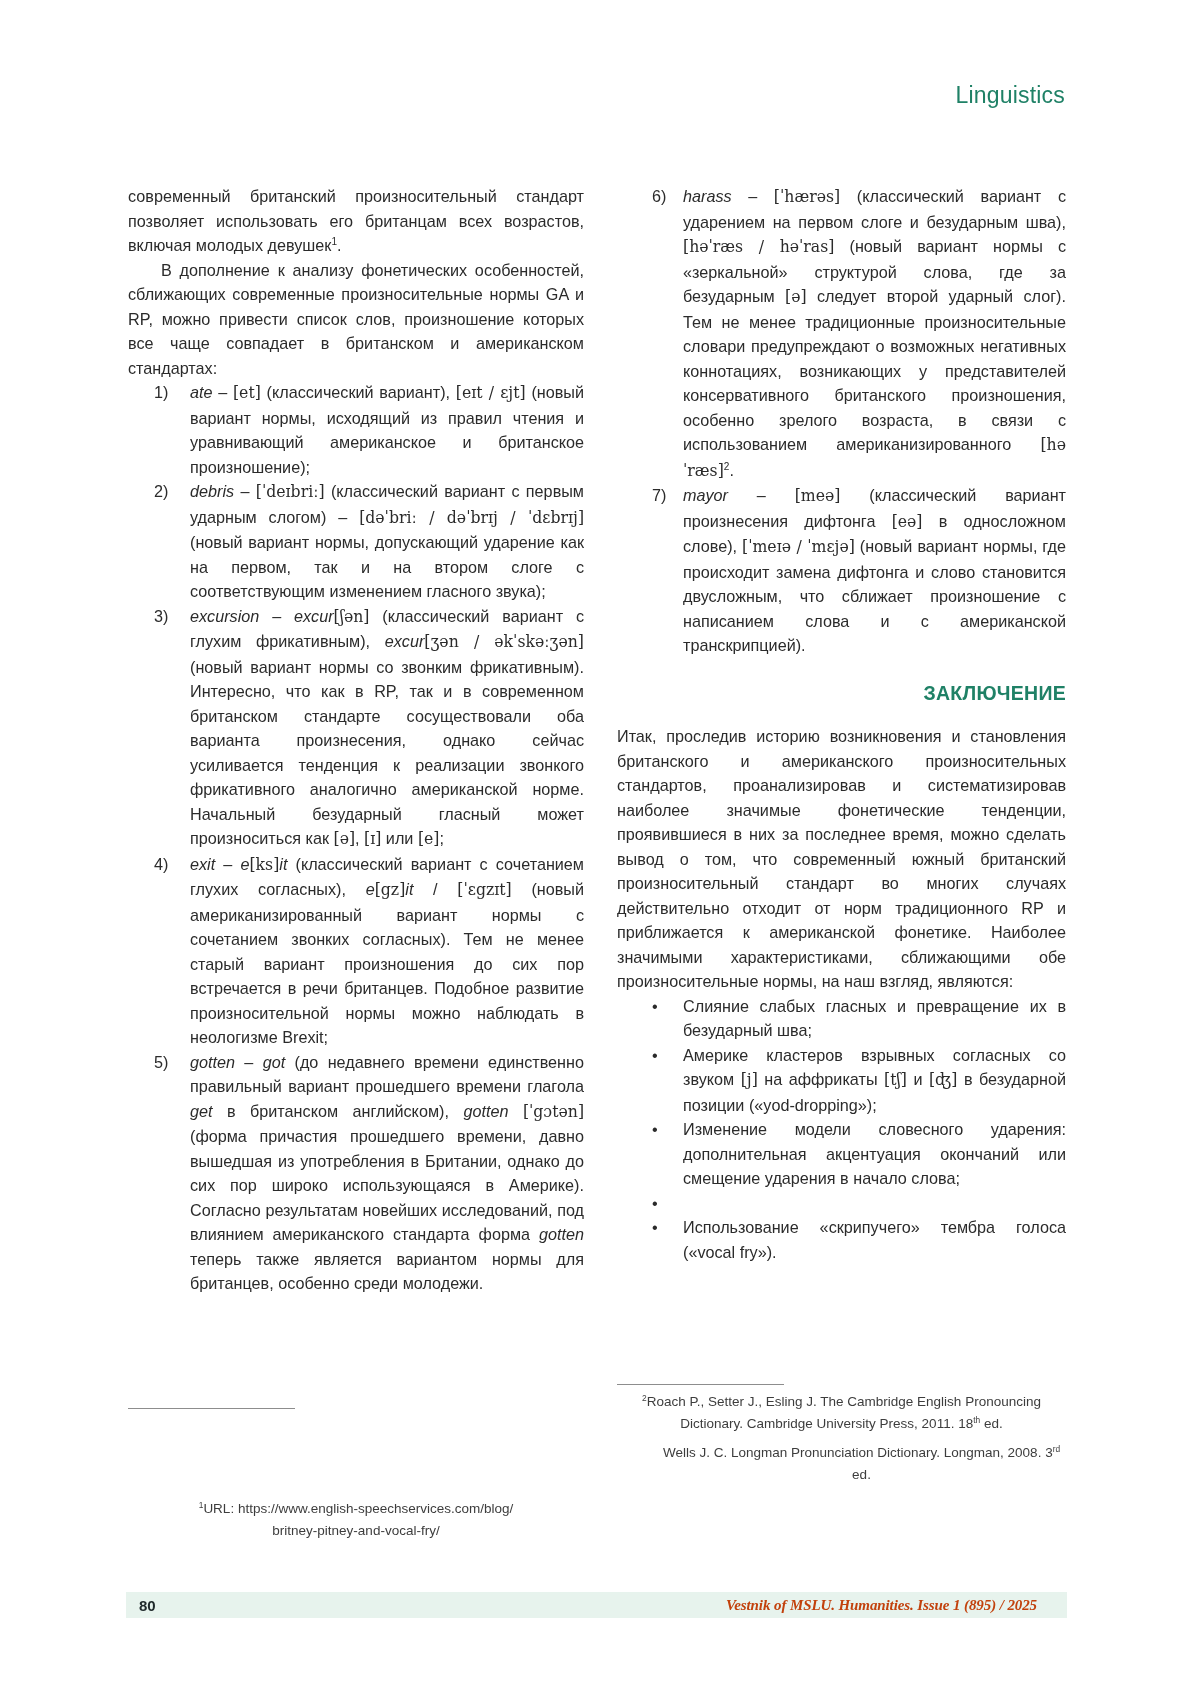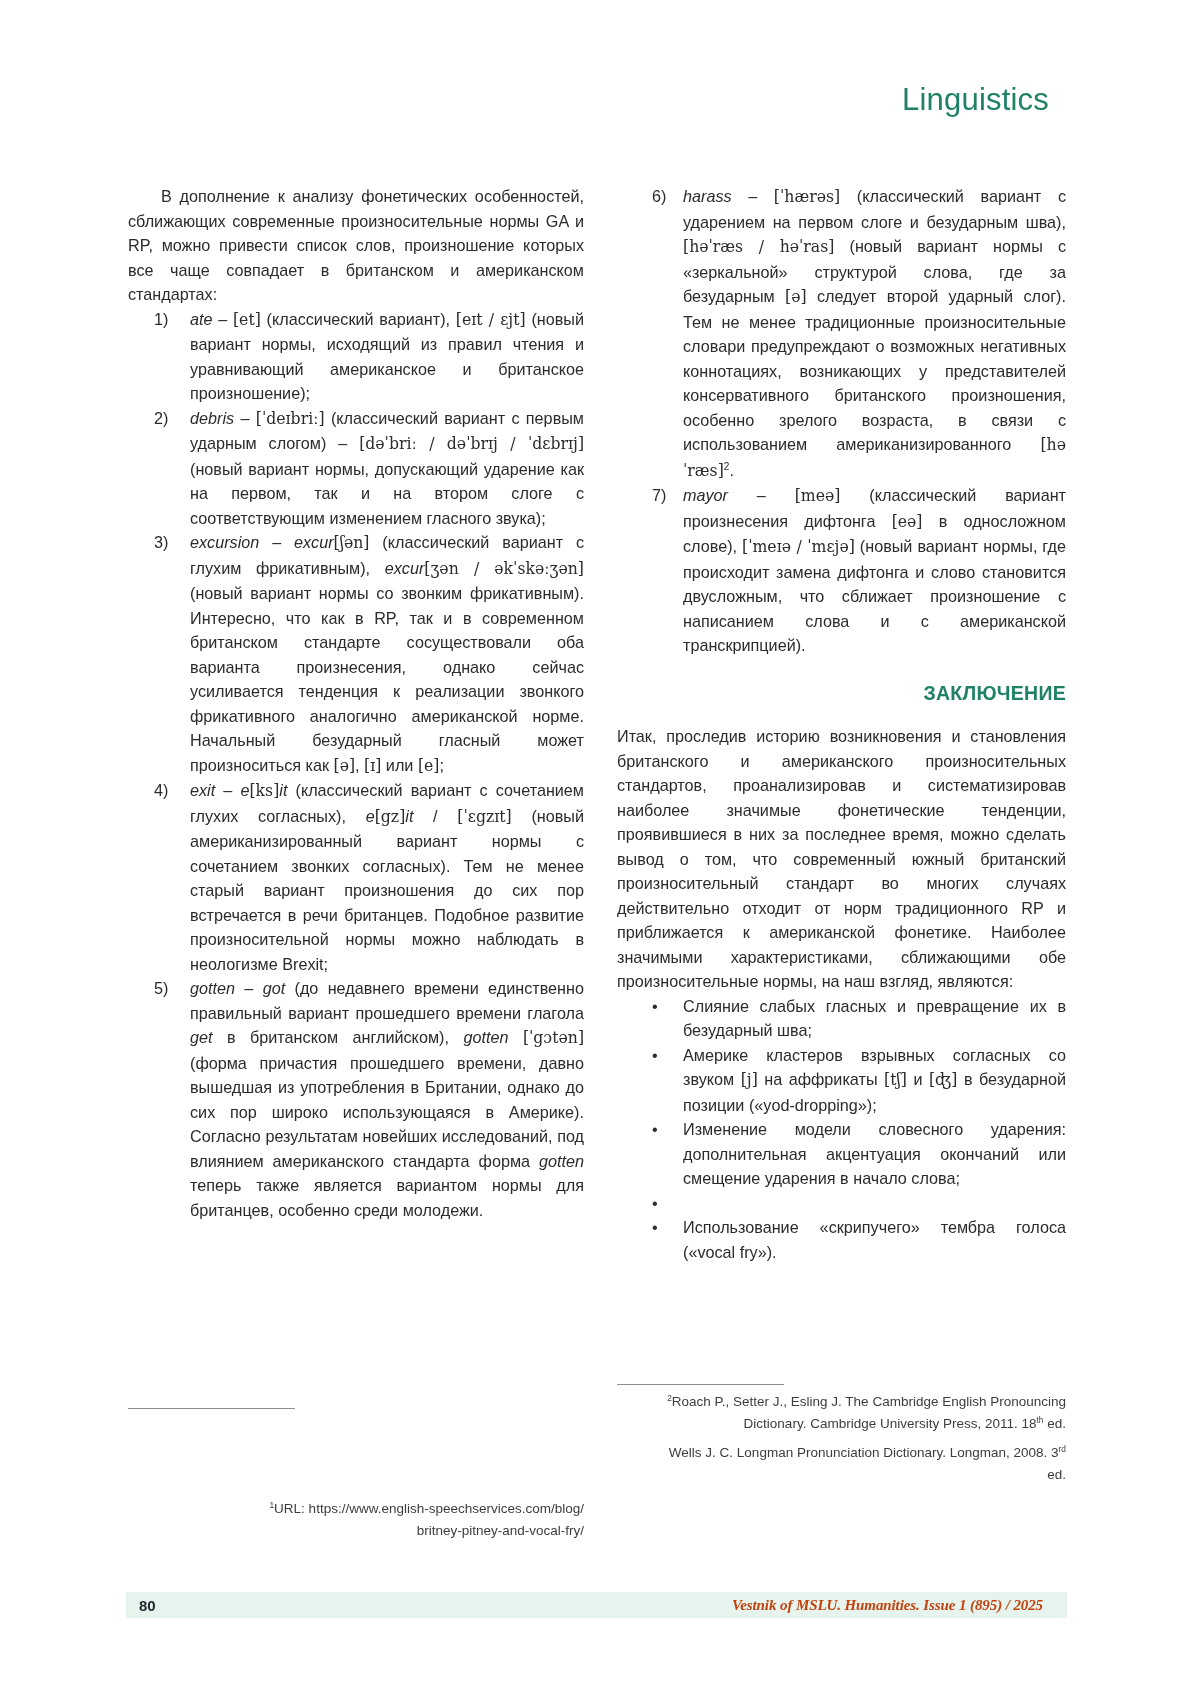--- a/index.html
+++ b/index.html
@@ -4,22 +4,22 @@
 <style>
   html,body{margin:0;padding:0;}
   body{
     width:1200px;height:1697px;position:relative;background:#ffffff;
     font-family:"Liberation Sans","DejaVu Sans",sans-serif;color:#2b2b2b;
   }
   .page{position:absolute;inset:0;}
 
   
   .running-head{
-    position:absolute;top:82px;right:151px;
-    font-size:31px;font-weight:500;color:#1f8166;letter-spacing:.2px;
+    position:absolute;top:82px;right:135px;
+    font-size:23px;font-weight:500;color:#1f8166;letter-spacing:.2px;
   }
 
   
   .col{
     position:absolute;top:184px;text-align:justify;
     font-size:16.2px;line-height:24.5px;overflow:hidden;
   }
   .col-left{left:128px;width:456px;height:1222px;}
   .col-right{left:617px;width:449px;height:1172px;}
   .body-p{margin:0;}
@@ -42,44 +42,45 @@
   .sg-i{font-style:italic;}
   .sg-t{font-family:"DejaVu Serif","Liberation Serif",serif;font-size:.97em;}
   sup.sg-s{font-size:.62em;line-height:0;vertical-align:super;}
 
   
   .fn-rule{position:absolute;width:167px;border-top:1.5px solid #8d8d8d;}
   .fn-rule-1{left:128px;top:1408px;}
   .fn-rule-2{left:617px;top:1384px;}
   .fn{
     position:absolute;font-size:13.5px;line-height:21.5px;color:#3d3d3d;
-    text-align:right;
+    text-align:center;
   }
   .fn-1{left:128px;top:1498px;width:456px;}
   .fn-2{left:617px;top:1391px;width:449px;}
   .fn p{margin:0;}
   .fn .fn-p2{margin-top:8px;margin-left:40px;}
 
   
   .footer-bar{
     position:absolute;left:126px;top:1592px;width:941px;height:26px;
-    background:#e7f3ed;box-sizing:border-box;padding:0 24px 0 13px;
+    background:#e7f3ed;box-sizing:border-box;padding:0 30px 0 13px;
     display:flex;align-items:center;justify-content:space-between;
   }
   .page-number{font-size:15px;font-weight:600;color:#202a2c;}
   .journal-title{font-size:15px;font-weight:700;font-style:italic;color:#c2410c;letter-spacing:-.1px;font-family:Liberation Serif, serif;}
 </style>
 </head>
 <body>
 
 <div class="page">
 
   <div class="running-head">Linguistics</div>
 
   <div class="col col-left">
+    <p class="body-p"><span class="sg-r">современный британский произносительный стандарт позволяет использовать его британцам всех возрастов, включая молодых девушек</span><sup class="sg-s">1</sup><span class="sg-r">.</span></p>
     <p class="body-p p-indent"><span class="sg-r">В дополнение к анализу фонетических особенностей, сближающих современные произносительные нормы GA и RP, можно привести список слов, произношение которых все чаще совпадает в британском и американском стандартах:</span></p>
 
     <div class="li">
       <span class="num">1)</span>
       <span class="txt"><span class="sg-i">ate</span><span class="sg-r"> – </span><span class="sg-t">[et]</span><span class="sg-r"> (классический вариант), </span><span class="sg-t">[eɪt / ɛjt]</span><span class="sg-r"> (новый вариант нормы, исходящий из правил чтения и уравнивающий американское и британское произношение);</span></span>
     </div>
     <div class="li">
       <span class="num">2)</span>
       <span class="txt"><span class="sg-i">debris</span><span class="sg-r"> – </span><span class="sg-t">[ˈdeɪbriː]</span><span class="sg-r"> (классический вариант с первым ударным слогом) – </span><span class="sg-t">[dəˈbriː / dəˈbrɪj / ˈdɛbrɪj]</span><span class="sg-r"> (новый вариант нормы, допускающий ударение как на первом, так и на втором слоге с соответствующим изменением гласного звука);</span></span>
     </div>

